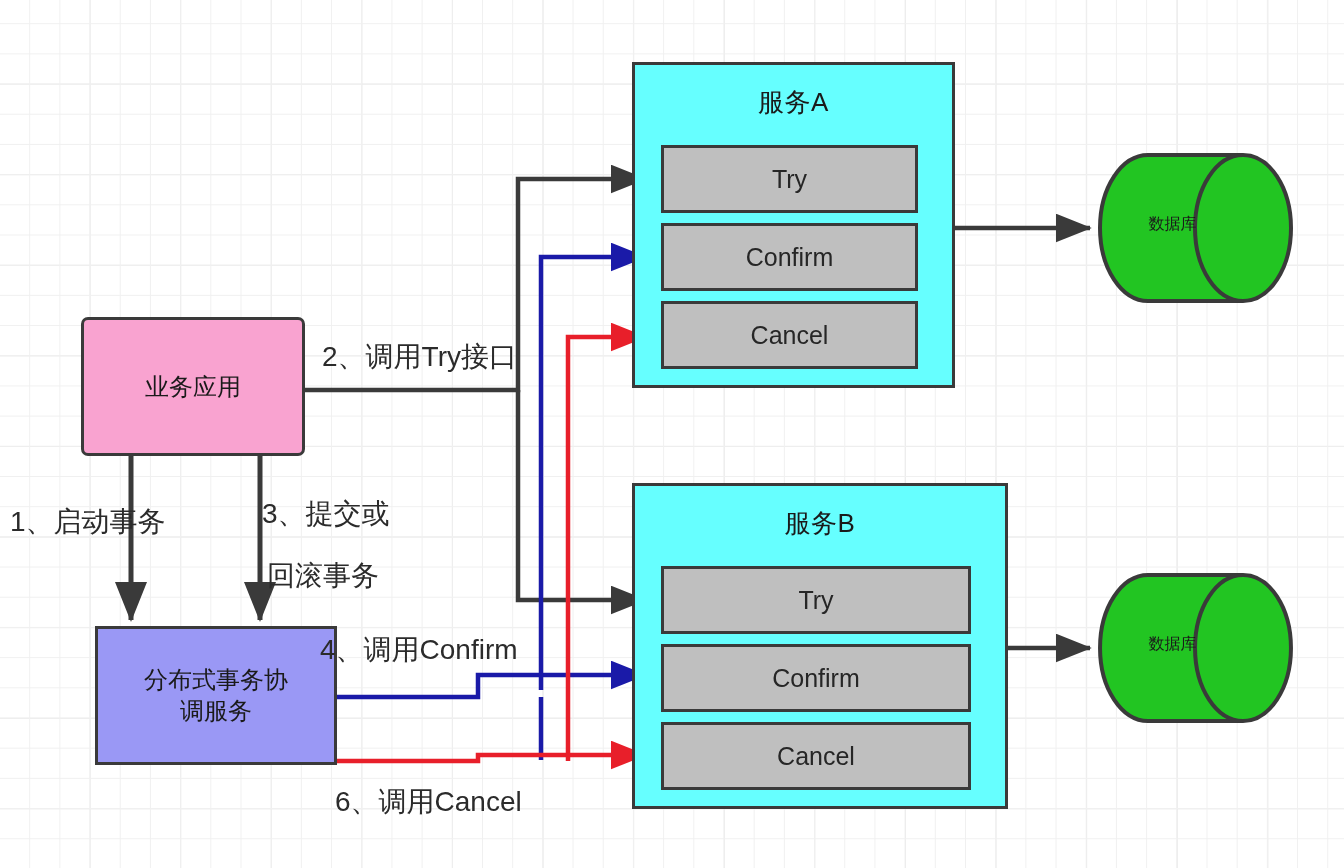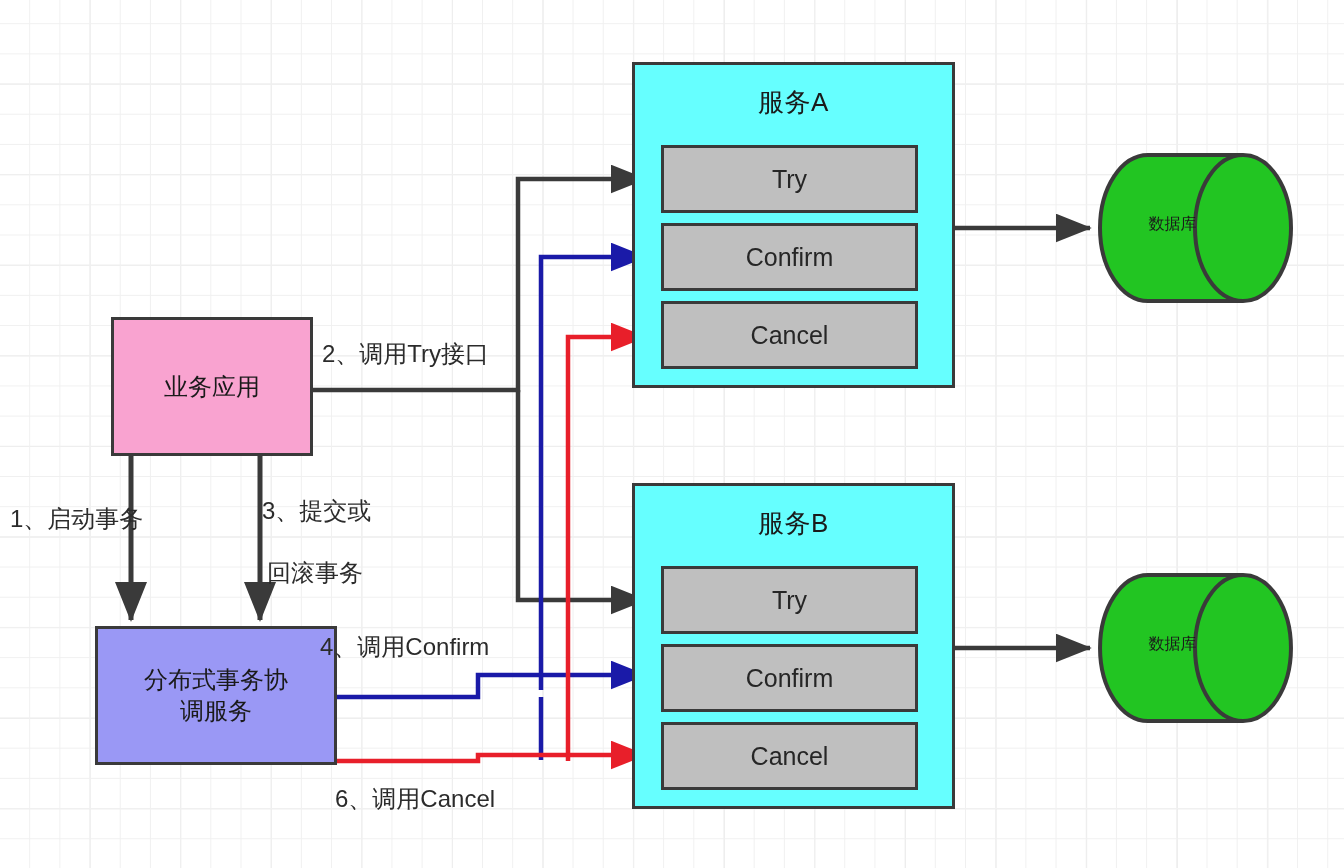--- a/index.html
+++ b/index.html
@@ -91,21 +91,21 @@
   }
   .db-label {
     position: absolute;
     font-size: 16px;
     color: #1a1a1a;
     text-align: center;
     pointer-events: none;
   }
   .edge-label {
     position: absolute;
-    font-size: 24px;
+    font-size: 28px;
     color: #2b2b2b;
     line-height: 1.2;
     text-align: center;
     white-space: pre;
   }
 </style>
 </head>
 <body>
 
 <div id="canvas">
@@ -157,21 +157,21 @@
                A48,73 0 0 1 1243,721
                L1148,721
                A48,73 0 0 1 1148,575 Z" fill="#22c522" stroke="#3a3a3a" stroke-width="4"></path>
       <path d="M1243,575 A48,73 0 0 0 1243,721" fill="none" stroke="#3a3a3a" stroke-width="4"></path>
     </g>
   </svg>
 
   <div class="db-label" style="left:1100px; top:214px; width:145px;">数据库</div>
   <div class="db-label" style="left:1100px; top:634px; width:145px;">数据库</div>
 
-  <div class="node app-box" style="left:111px; top:317px; width:202px; height:139px;">
+  <div class="node app-box" style="left:81px; top:317px; width:224px; height:139px;border-radius:7px;">
     <span>业务应用</span>
   </div>
 
   <div class="node coord-box" style="left:95px; top:626px; width:242px; height:139px; flex-direction:column;">
     <span>分布式事务协</span>
     <span>调服务</span>
   </div>
 
   <div class="node service-box" style="left:632px; top:62px; width:323px; height:326px;">
     <span class="service-title">服务A</span>
@@ -181,21 +181,21 @@
       </div>
       <div class="method-box">
         <span>Confirm</span>
       </div>
       <div class="method-box">
         <span>Cancel</span>
       </div>
     </div>
   </div>
 
-  <div class="node service-box" style="left:632px; top:483px; width:323px; height:326px;">
+  <div class="node service-box" style="left:632px; top:483px; width:376px; height:326px;">
     <span class="service-title">服务B</span>
     <div class="method-list">
       <div class="method-box">
         <span>Try</span>
       </div>
       <div class="method-box">
         <span>Confirm</span>
       </div>
       <div class="method-box">
         <span>Cancel</span>

